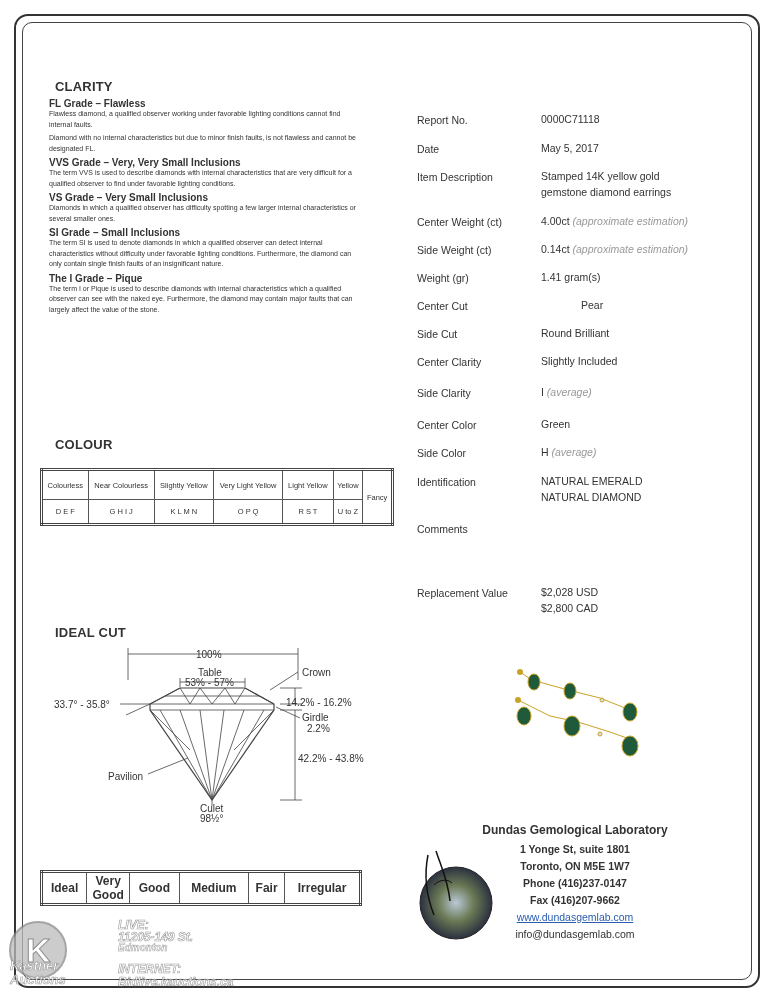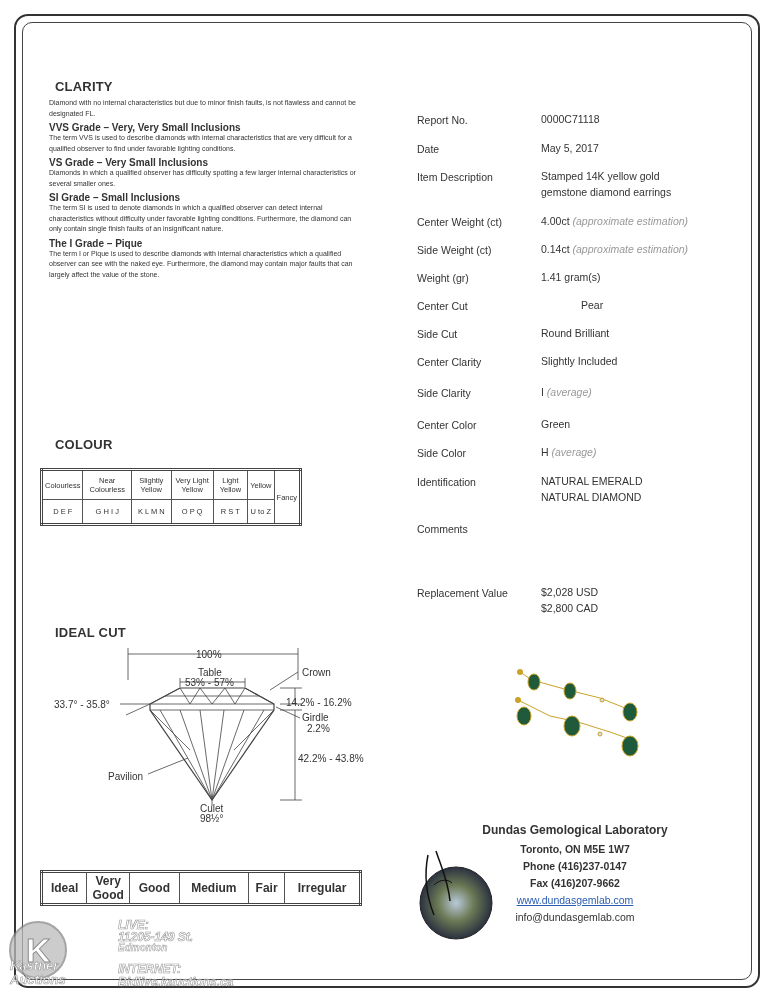--- a/index.html
+++ b/index.html
@@ -24,20 +24,24 @@
 </style>
 </head>
 <body>
 
 <div class="frame-outer"></div>
 <div class="frame-inner"></div>
 
 <div class="abs sec-title" style="left:49px;top:79px;">CLARITY</div>
 <div class="abs" style="left:49px;top:98px;">
   <div style="margin-bottom:3px">
+    <div class="grade-title">FL Grade – Flawless</div>
+    <div class="grade-desc">Flawless diamond, a qualified observer working under favorable lighting conditions cannot find internal faults.</div>
+  </div>
+  <div style="margin-bottom:3px">
     <div class="grade-desc">Diamond with no internal characteristics but due to minor finish faults, is not flawless and cannot be designated FL.</div>
   </div>
   <div style="margin-bottom:3px">
     <div class="grade-title">VVS Grade – Very, Very Small Inclusions</div>
     <div class="grade-desc">The term VVS is used to describe diamonds with internal characteristics that are very difficult for a qualified observer to find under favorable lighting conditions.</div>
   </div>
   <div style="margin-bottom:3px">
     <div class="grade-title">VS Grade – Very Small Inclusions</div>
     <div class="grade-desc">Diamonds in which a qualified observer has difficulty spotting a few larger internal characteristics or several smaller ones.</div>
   </div>
@@ -45,21 +49,21 @@
     <div class="grade-title">SI Grade – Small Inclusions</div>
     <div class="grade-desc">The term SI is used to denote diamonds in which a qualified observer can detect internal characteristics without difficulty under favorable lighting conditions. Furthermore, the diamond can only contain single finish faults of an insignificant nature.</div>
   </div>
   <div>
     <div class="grade-title">The I Grade – Pique</div>
     <div class="grade-desc">The term I or Pique is used to describe diamonds with internal characteristics which a qualified observer can see with the naked eye. Furthermore, the diamond may contain major faults that can largely affect the value of the stone.</div>
   </div>
 </div>
 
 <div class="abs sec-title" style="left:49px;top:437px;">COLOUR</div>
-<table class="abs grid" style="left:40px;top:468px;width:262px;height:58px;">
+<table class="abs grid" style="left:40px;top:468px;width:354px;height:58px;">
   <tbody>
       <tr>
     <td style="height:28px">Colourless</td>
     <td>Near Colourless</td>
     <td>Slightly Yellow</td>
     <td>Very Light Yellow</td>
     <td>Light Yellow</td>
     <td>Yellow</td>
     <td rowspan="2">Fancy</td>
   </tr>
@@ -233,20 +237,21 @@
     </defs>
     <circle cx="58" cy="58" r="36" fill="url(#holo)" stroke="#222" stroke-width="1"></circle>
     <path d="M30,10 C26,30 28,50 36,70" stroke="#111" stroke-width="1.5" fill="none"></path>
     <path d="M38,6 C44,24 50,36 52,56" stroke="#111" stroke-width="1.5" fill="none"></path>
     <path d="M36,40 C42,34 50,34 54,38" stroke="#111" stroke-width="1" fill="none"></path>
   </svg>
 </div>
 
 <div class="abs" style="left:460px;top:822px;width:230px;">
   <div class="lab-line" style="font-size:12px;margin-bottom:2px">Dundas Gemological Laboratory</div>
+  <div class="lab-line">1 Yonge St, suite 1801</div>
   <div class="lab-line">Toronto, ON M5E 1W7</div>
   <div class="lab-line">Phone (416)237-0147</div>
   <div class="lab-line">Fax (416)207-9662</div>
   <div class="lab-line"><a class="lab-link">www.dundasgemlab.com</a></div>
   <div class="lab-line lab-plain">info@dundasgemlab.com</div>
 </div>
 
 <div class="abs" style="left:4px;top:912px;width:250px;height:88px;opacity:0.75;">
   <svg width="100" height="88" viewBox="0 0 100 88" style="position:absolute;left:0;top:0">
     <circle cx="34" cy="38" r="28" fill="#bbb" stroke="#888" stroke-width="2"></circle>

